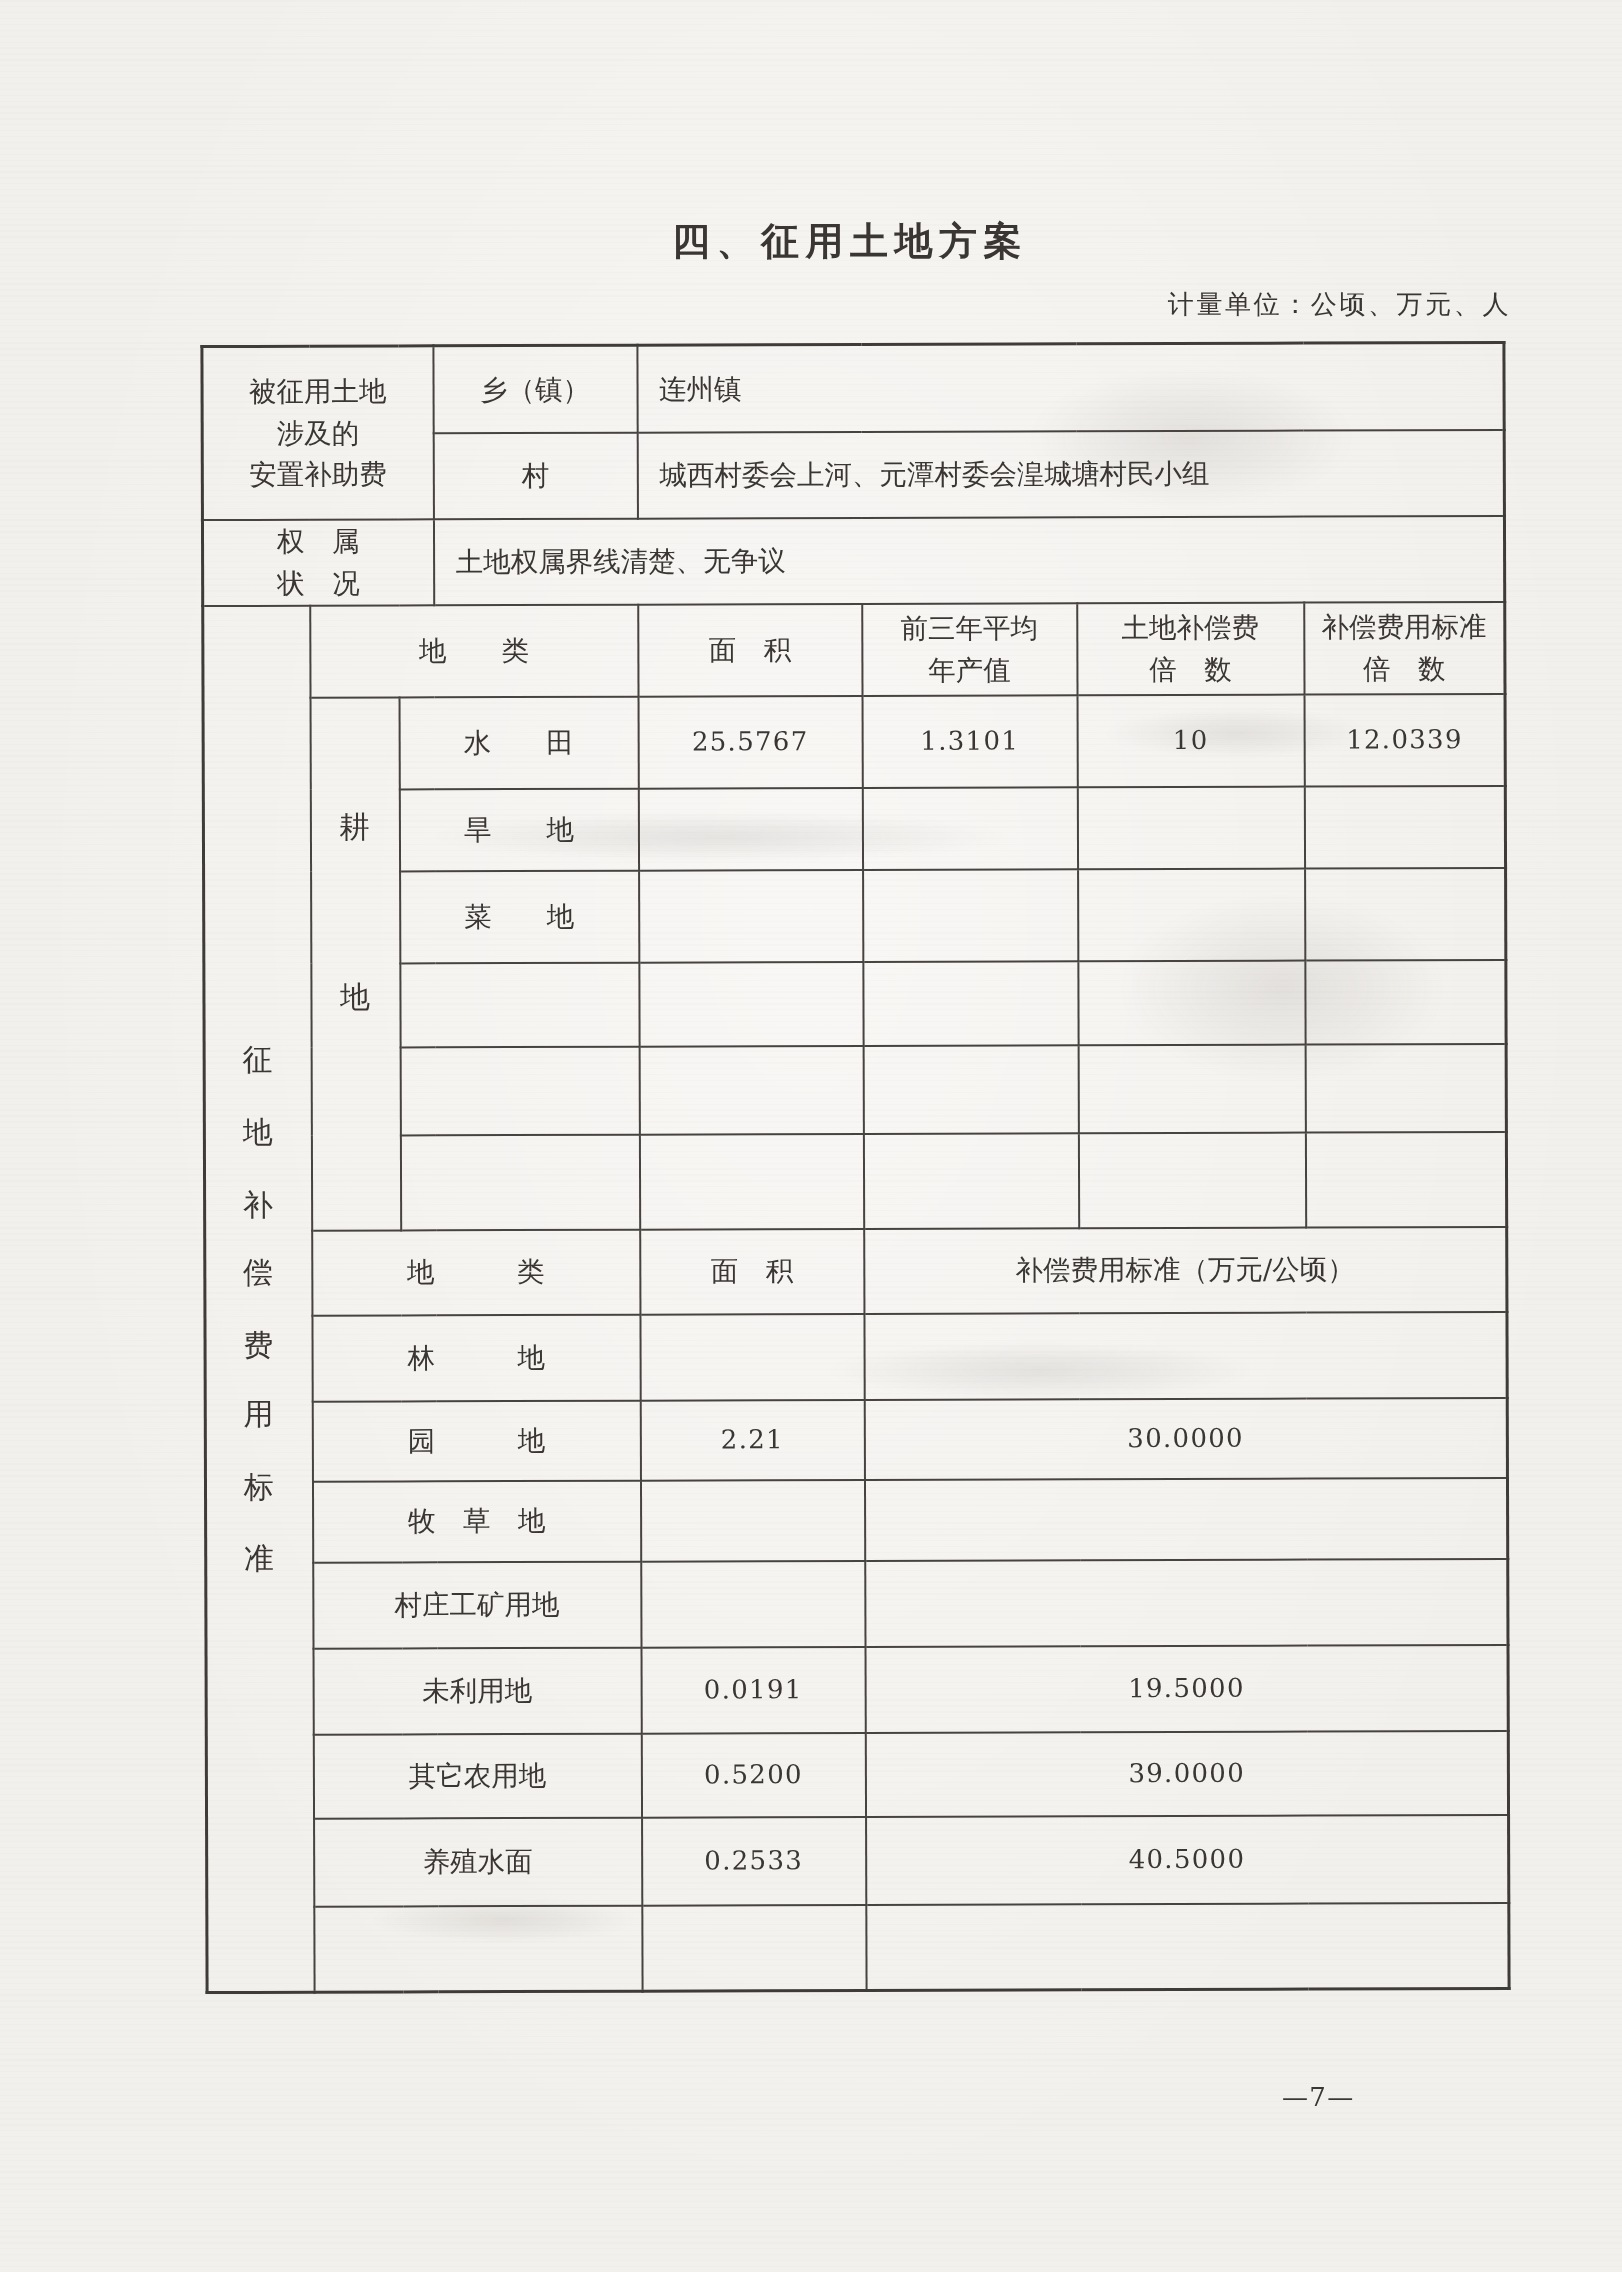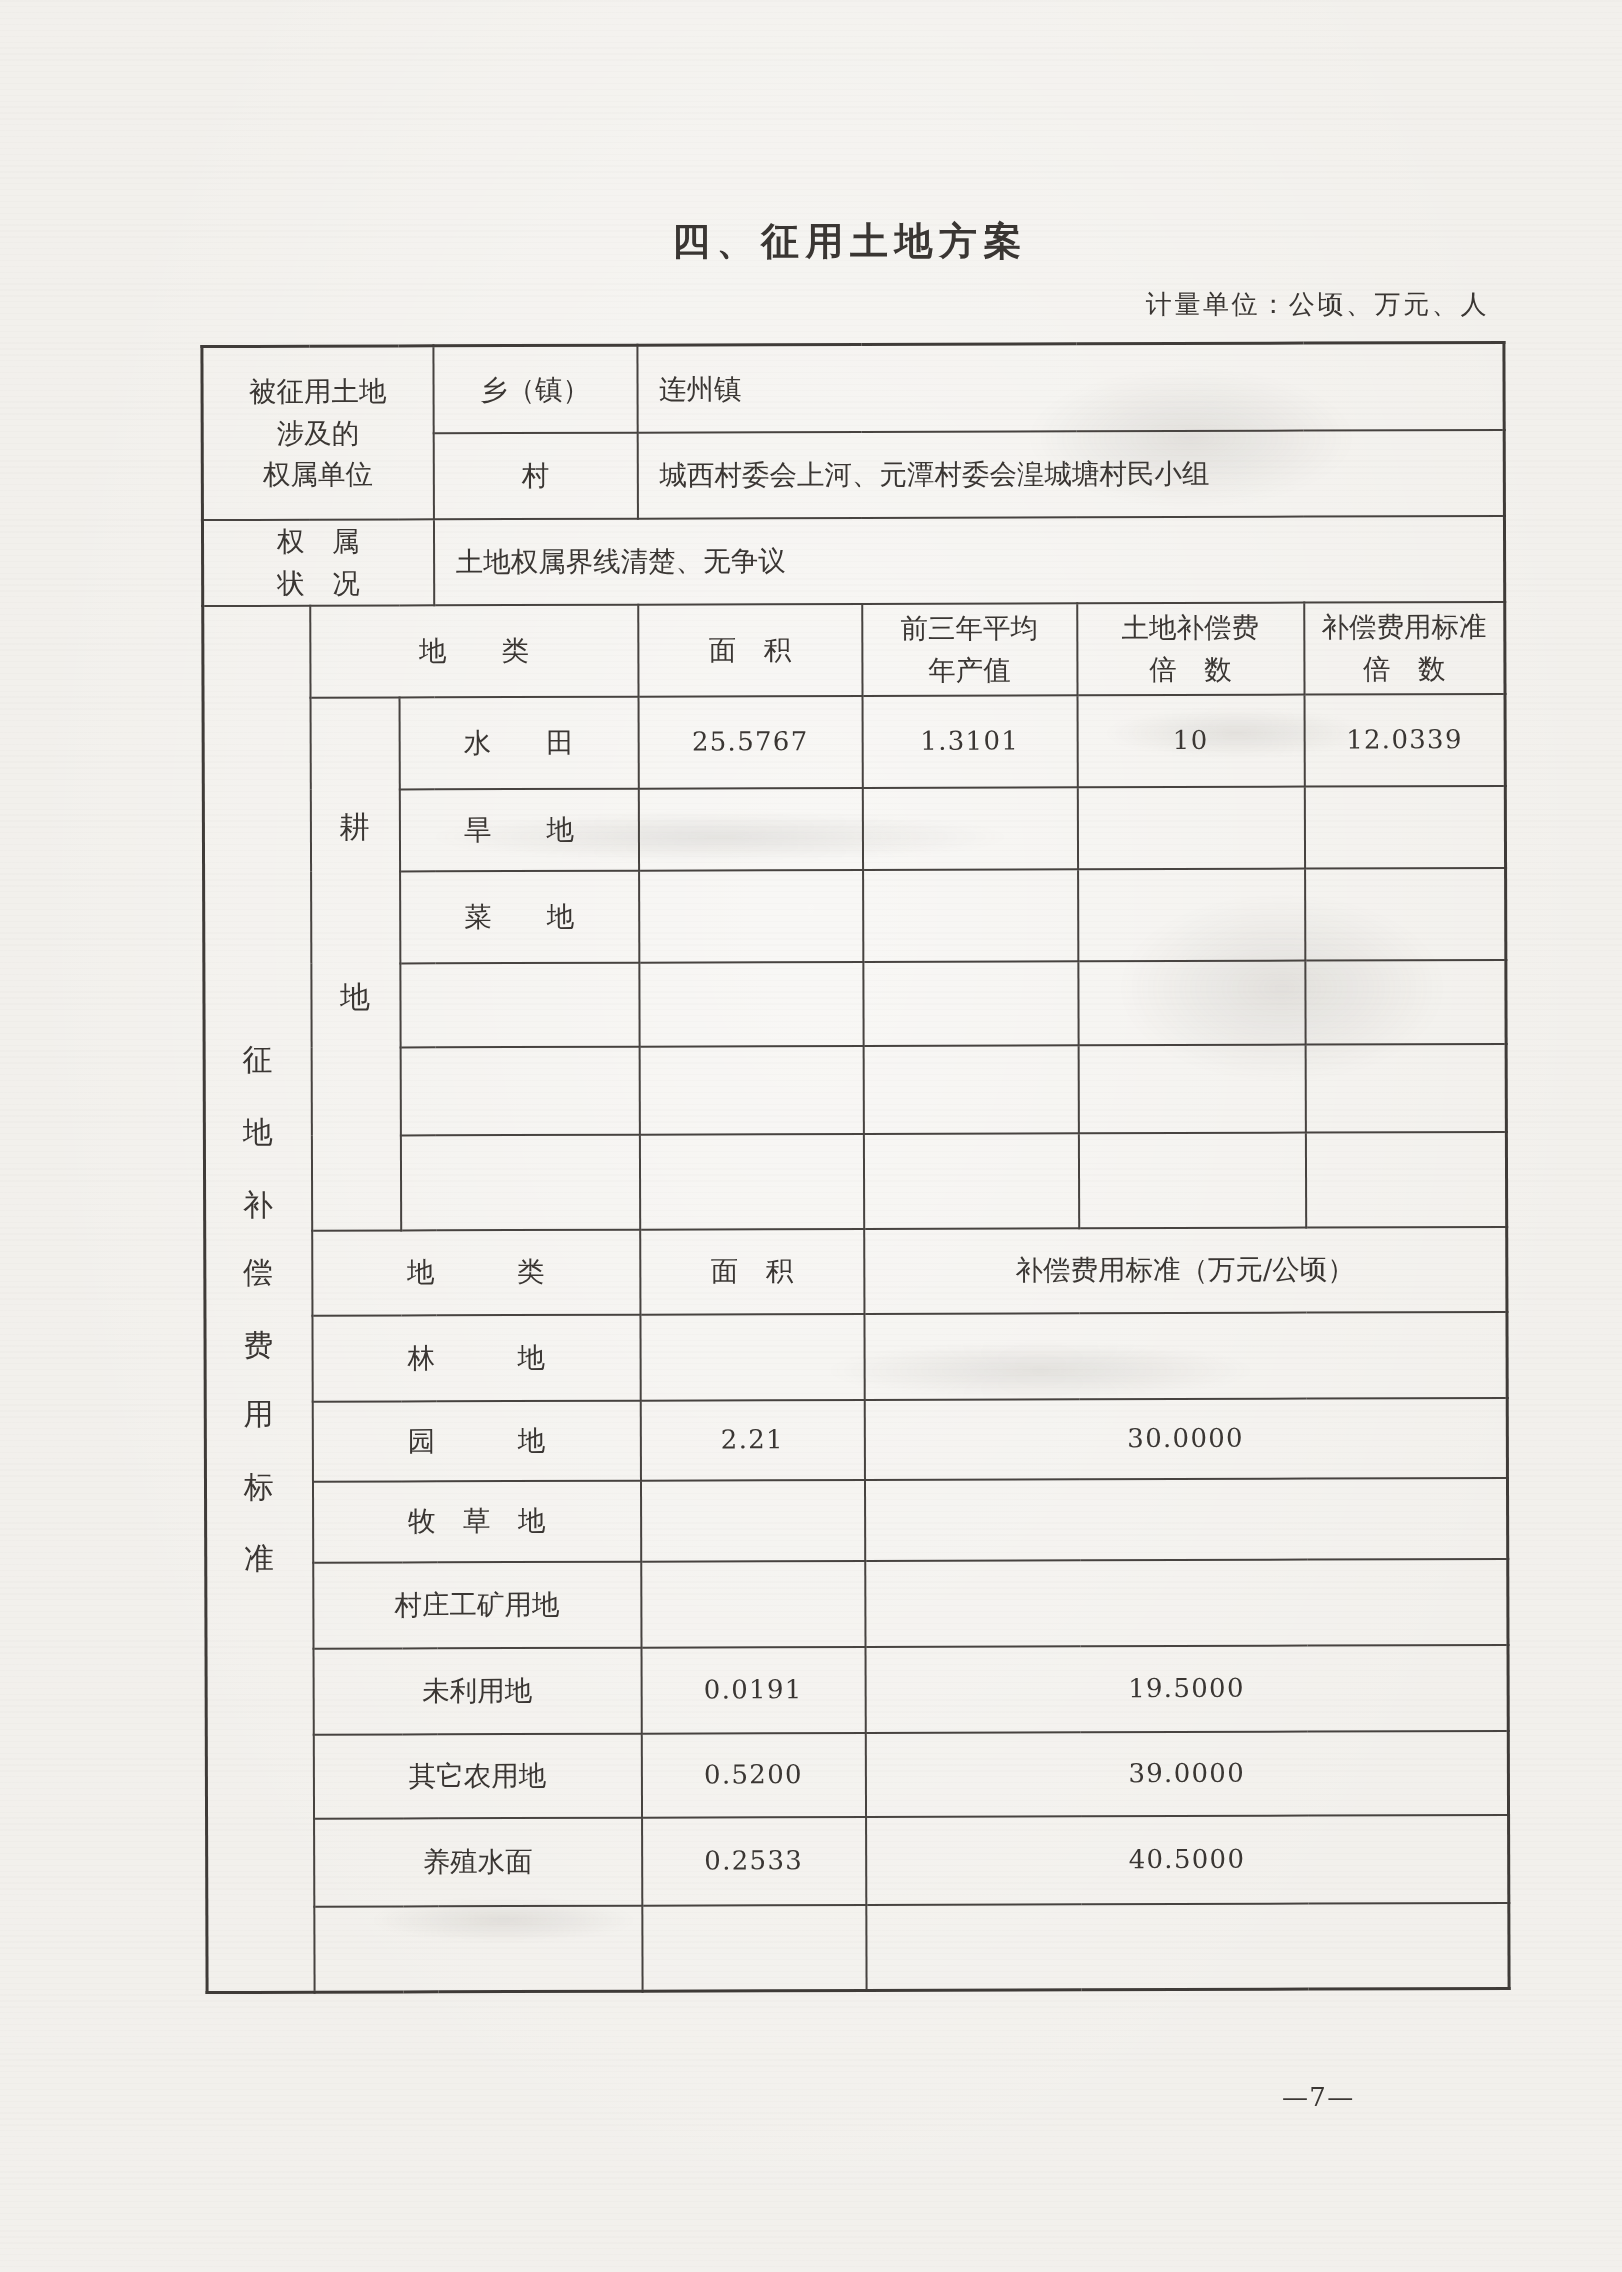--- a/index.html
+++ b/index.html
@@ -20,21 +20,21 @@
     overflow:hidden;
   }
   .title{
     position:absolute;top:216px;left:0;width:1622px;
     text-align:center;
     font-family:"DejaVu Sans","Liberation Sans",sans-serif;
     font-weight:bold;font-size:38px;letter-spacing:6.5px;
     transform:translateX(39px);
   }
   .unit-note{
-    position:absolute;top:287px;right:133px;
+    position:absolute;top:287px;right:111px;
     font-size:26px;letter-spacing:2.6px;
   }
   .page-number{
     position:absolute;top:2082px;left:1282px;
     font-size:26px;letter-spacing:1.3px;
   }
   .table-wrap{
     position:absolute;left:203px;top:343px;
     transform:rotate(-0.18deg);
     transform-origin:50% 50%;
@@ -82,21 +82,21 @@
     <col style="width:224px">
         <col style="width:215px">
         <col style="width:227px">
         <col style="width:201px">
   </colgroup>
 
   <tbody>
         <tr style="height:87px">
     <td colspan="3" rowspan="2" class="multiline">被征用土地
 涉及的
-权属单位</td>
+安置补助费</td>
     <td>乡（镇）</td>
     <td colspan="4" class="left">连州镇</td>
   </tr>
 
   <tr style="height:86px">
     <td>村</td>
     <td colspan="4" class="left">城西村委会上河、元潭村委会湟城塘村民小组</td>
   </tr>
 
   <tr style="height:86px">

